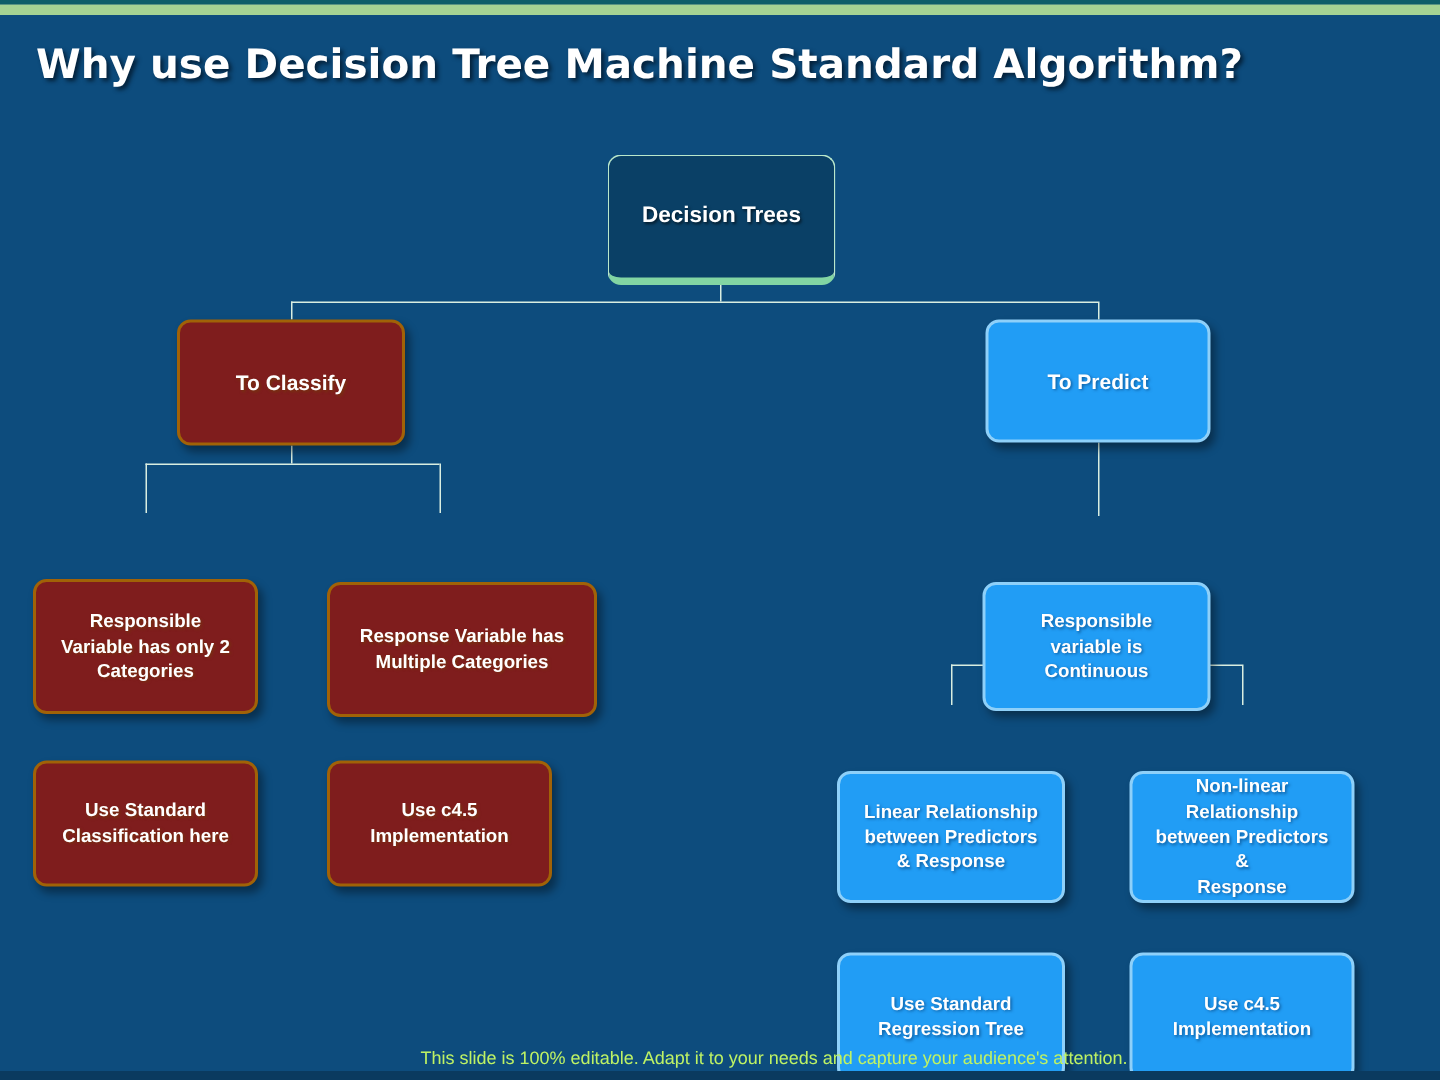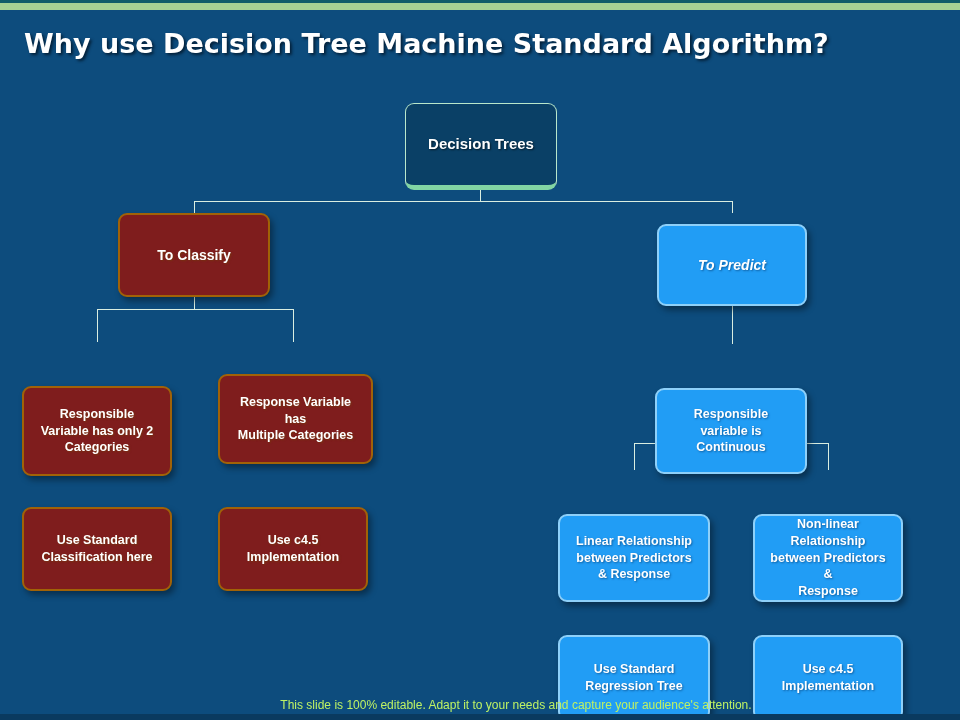--- a/index.html
+++ b/index.html
@@ -26,23 +26,23 @@
           box-shadow:3px 4px 6px rgba(0,0,0,0.38);
           text-shadow:1px 1px 2px rgba(110,70,0,0.55);}
   .blue{background:#219df5;border:2px solid #8ed0f9;
         box-shadow:3px 4px 6px rgba(0,0,0,0.38);
         text-shadow:1px 1px 2px rgba(0,45,95,0.55);}
 
   .lvl1{font-size:14px;}
   .lvl2{font-size:12.5px;padding:4px 10px;margin-top:44px;}
 
   .n-classify{left:118px;top:213px;width:152px;height:84px;}
-  .n-predict{left:657px;top:224px;width:150px;height:82px;font-style:italic;}
+  .n-predict{left:657px;top:213px;width:150px;height:82px;}
   .n-resp2{left:22px;top:342px;width:150px;height:90px;}
-  .n-respmult{left:218px;top:330px;width:155px;height:90px;}
+  .n-respmult{left:218px;top:344px;width:180px;height:90px;}
   .n-stdclass{left:22px;top:463px;width:150px;height:84px;}
   .n-c45l{left:218px;top:463px;width:150px;height:84px;}
   .n-cont{left:655px;top:344px;width:152px;height:86px;}
   .n-linear{left:558px;top:470px;width:152px;height:88px;}
   .n-nonlinear{left:753px;top:470px;width:150px;height:88px;}
   .n-stdregr{left:558px;top:591px;width:152px;height:86px;}
   .n-c45r{left:753px;top:591px;width:150px;height:86px;}
 
   .line{position:absolute;background:#d9eee1;}
   .v{width:1px;}

